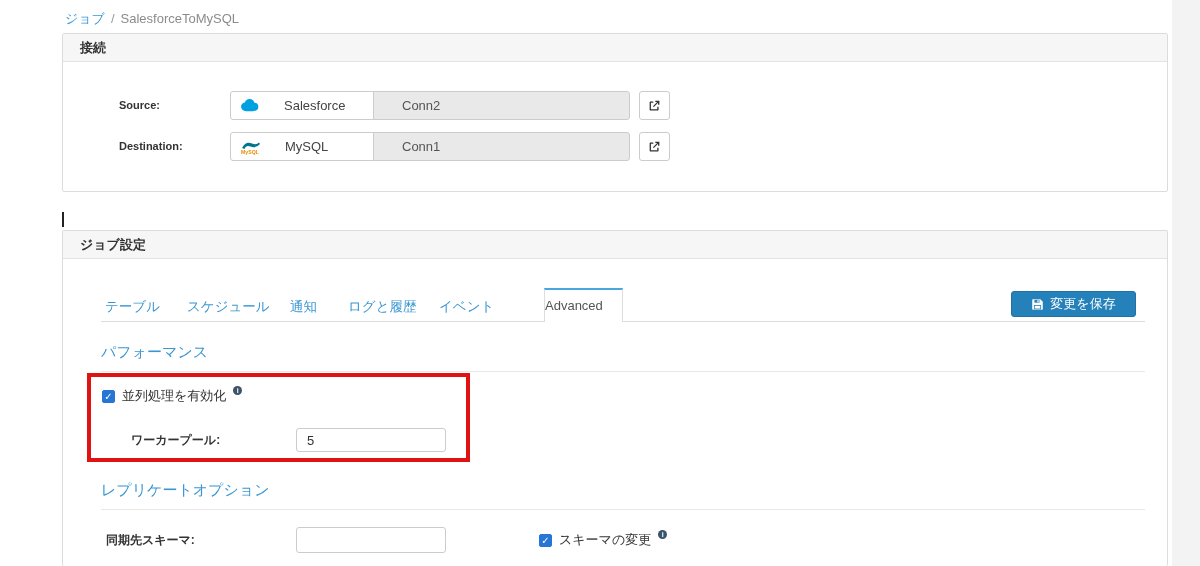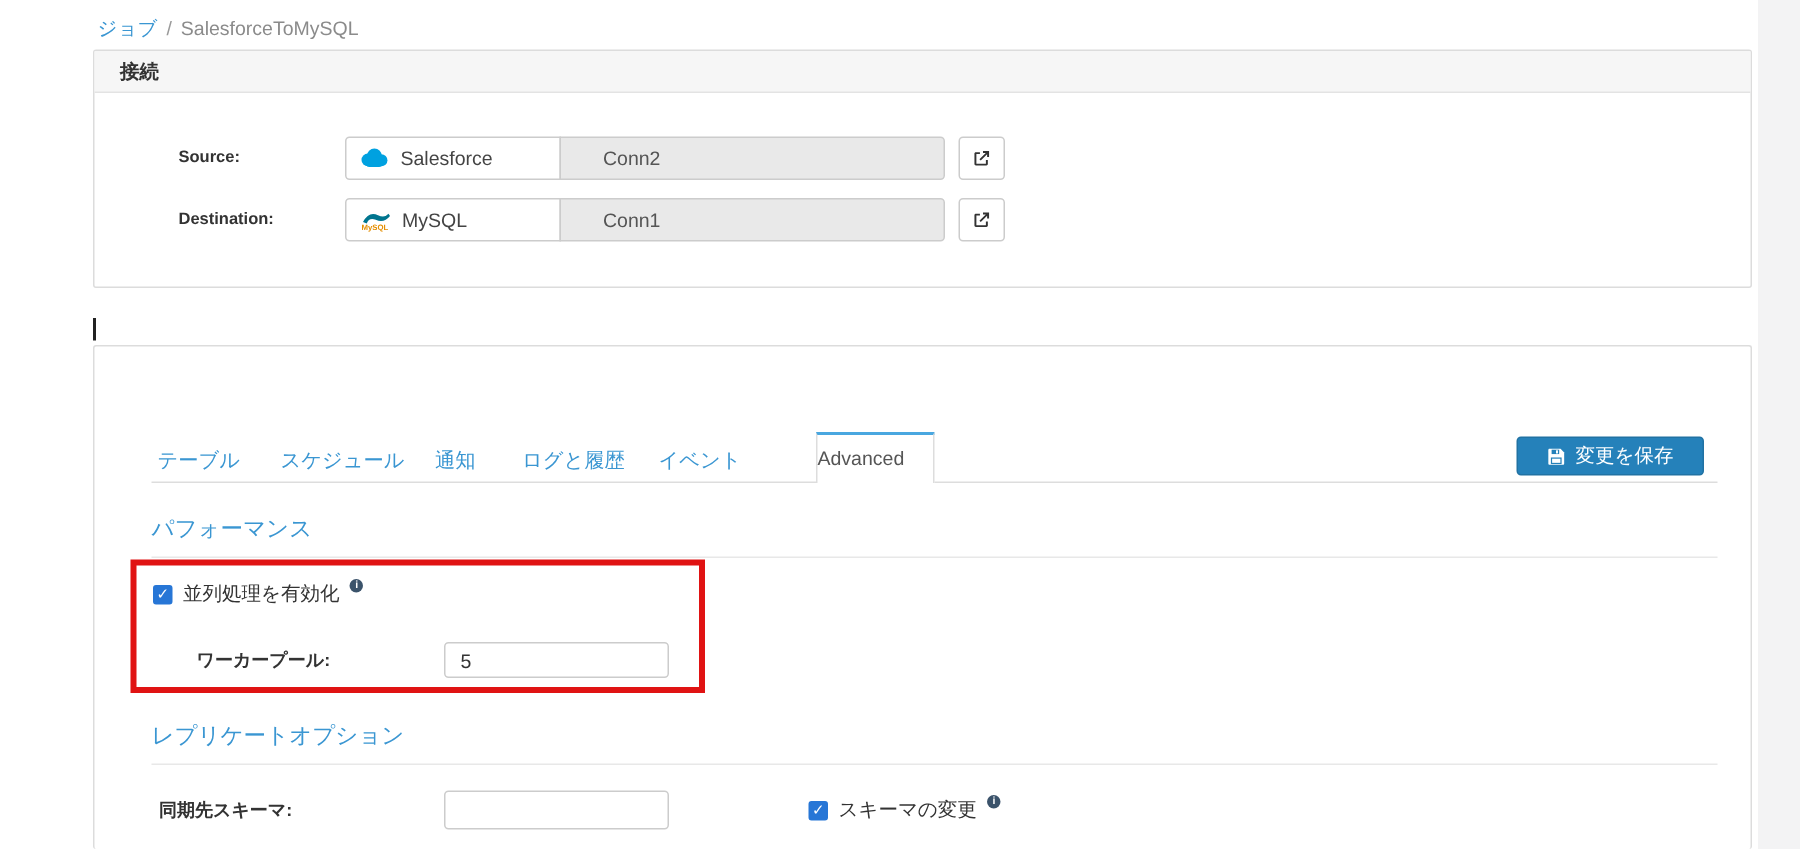--- a/index.html
+++ b/index.html
@@ -29,21 +29,21 @@
     font-size:13px; font-weight:600; color:#333;
     line-height:27px; padding-left:17px;
   }
 
   
   .conn-row { position:absolute; left:0; height:29px; width:100%; }
   .conn-label { position:absolute; left:56px; top:0; line-height:29px; font-size:11px; font-weight:bold; color:#333; }
   .connector-box {
     position:absolute; left:167px; top:0; width:144px; height:29px;
     background:#fff; border:1px solid #ccc; border-radius:3px 0 0 3px;
-    display:flex; align-items:center; padding-left:8px; gap:7px;
+    display:flex; align-items:center; padding-left:8px; gap:24px;
     font-size:13px; color:#444; cursor:default;
   }
   .conn-input {
     position:absolute; left:310px; top:0; width:257px; height:29px;
     background:#e9e9e9; border:1px solid #ccc; border-radius:0 3px 3px 0;
     font-size:13px; color:#555; padding-left:28px;
     font-family:"Liberation Sans","DejaVu Sans",sans-serif;
   }
   .ext-btn {
     position:absolute; left:576px; top:0; width:31px; height:29px;
@@ -164,20 +164,21 @@
             <path d="M9 2h5v5h-1.6V4.7L7.2 9.9 6.1 8.8l5.2-5.2H9z"></path>
           </svg>
       </span>
     </div>
   </div>
 </div>
 
 <div class="abs cursor-bar"></div>
 
 <div class="abs panel panel-2">
+  <div class="panel-header">ジョブ設定</div>
 
   <div class="tabs-underline"></div>
   <a class="tab-link" style="left:42px;">テーブル</a>
   <a class="tab-link" style="left:124px;">スケジュール</a>
   <a class="tab-link" style="left:227px;">通知</a>
   <a class="tab-link" style="left:285px;">ログと履歴</a>
   <a class="tab-link" style="left:376px;">イベント</a>
   <div class="tab-active">Advanced</div>
 
   <button class="save-btn">

